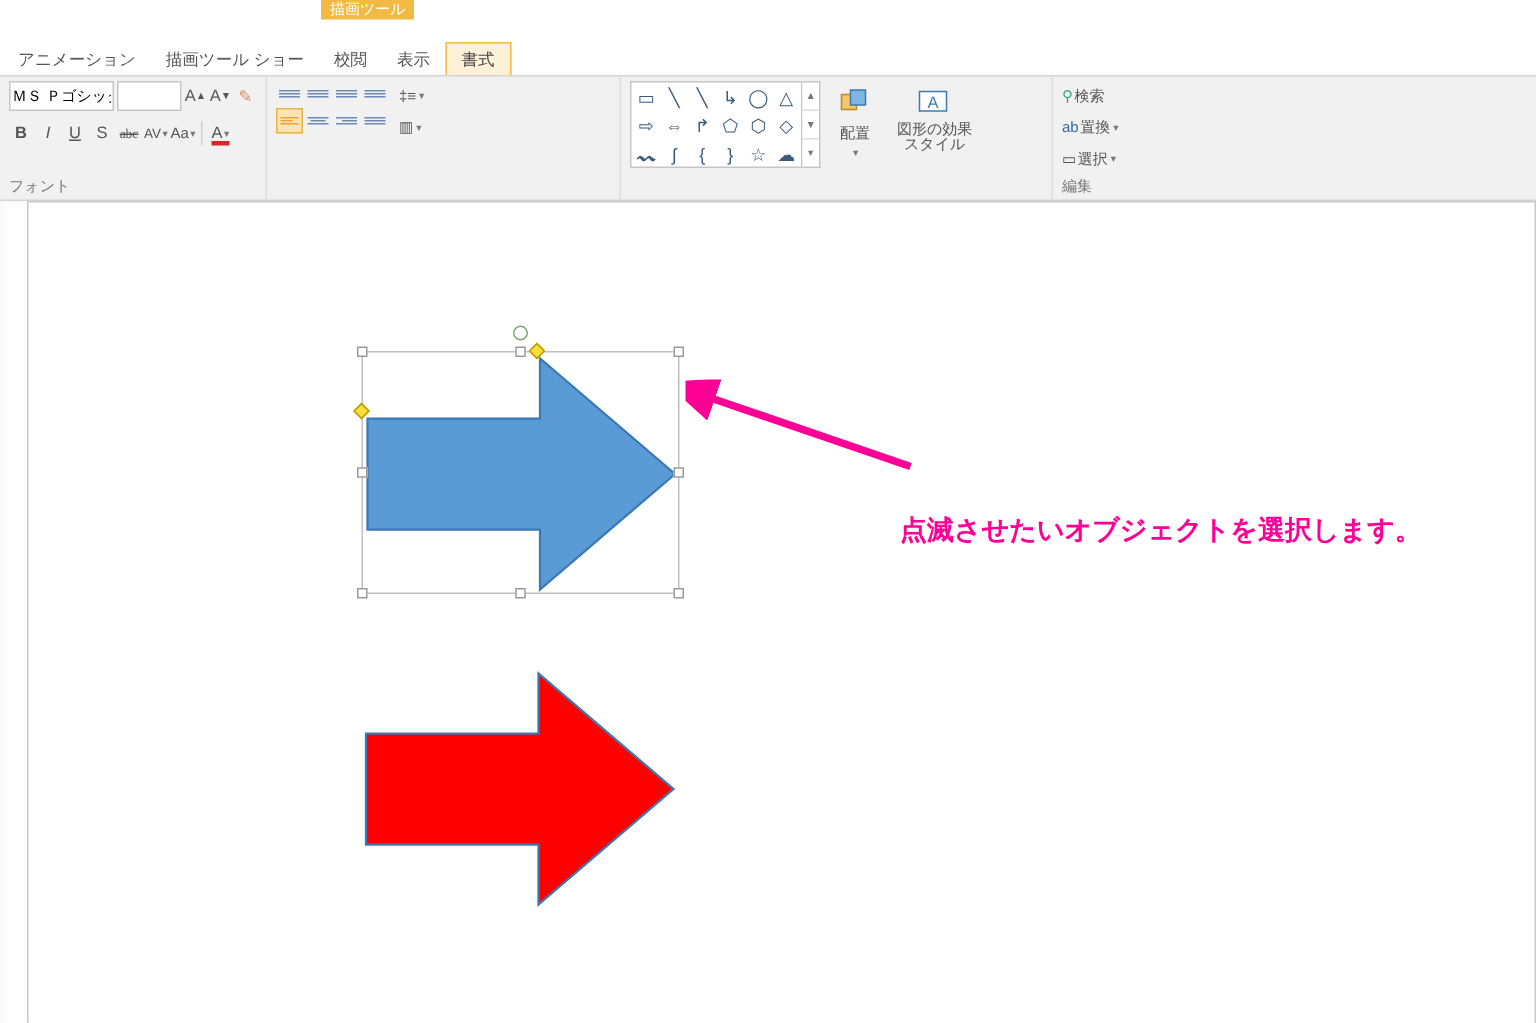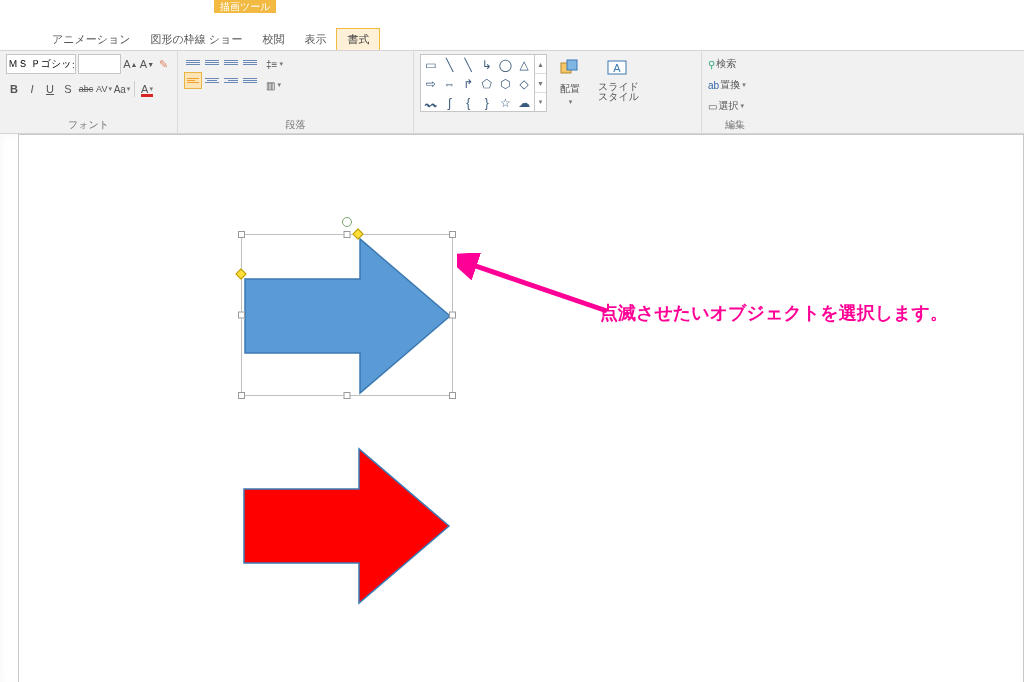--- a/index.html
+++ b/index.html
@@ -41,21 +41,20 @@
     top: 5px;
     font-size: 11px;
     color: #777;
   }
   .tabs {
     height: 22px;
     display: flex;
     align-items: center;
     padding-left: 2px;
     gap: 0;
-    margin-left: 40px;
   }
   .tab {
     padding: 3px 10px;
     font-size: 11px;
     color: #555;
     cursor: pointer;
   }
   .tab.active {
     background: #fff;
     border: 1px solid #d4d4d4;
@@ -76,21 +75,20 @@
     flex-direction: column;
     justify-content: space-between;
     height: 100%;
   }
   .group-body {
     display: flex;
     gap: 4px;
     flex: 1;
   }
   .group-label {
-    text-align: center;
     font-size: 10px;
     color: #777;
     height: 14px;
     line-height: 12px;
     position: relative;
   }
   .font-row { display: flex; align-items: center; gap: 2px; margin-bottom: 2px; }
   .font-select {
     height: 20px;
     font-size: 10px;
@@ -180,36 +178,36 @@
   .handle.se{ bottom:-4px; right:-4px;}
   .rot-handle {
     position:absolute; top:-18px; left:50%; transform:translateX(-50%);
     width:10px;height:10px; border:1px solid #7aa66b; border-radius:50%; background:#fff;
   }
   .yellow-diamond {
     position:absolute; width:8px;height:8px; background:#ffde3c; border:1px solid #b89a00;
     transform: rotate(45deg);
   }
   .anno-text {
-    position:absolute; color:#ff0096; font-size:18px; font-weight:bold; white-space:nowrap;
+    position:absolute; color:#ff0096; font-size:18px; font-weight:bold; white-space:nowrap;margin-top:40px;
   }
   svg { display:block; }
 </style>
 </head>
 <body>
 
 <div class="titlebar">
   <div class="tool-tab-area">
     <div class="tool-tab-label">描画ツール</div>
   </div>
 </div>
 
 <div class="tabs">
   <div class="tab">アニメーション</div>
-  <div class="tab">図形の枠線 ショー</div>
+  <div class="tab">描画ツール ショー</div>
   <div class="tab">校閲</div>
   <div class="tab">表示</div>
   <div class="tab active" style="background:#fff0d8;border-color:#f2ba42;color:#444;">書式</div>
 </div>
 
 <div class="ribbon">
 
   <div class="group" style="width:178px;">
     <div class="group-body" style="flex-direction:column;">
       <div class="font-row">
@@ -217,21 +215,21 @@
         <input class="font-select fs" value="18" style="">
         <span class="mini-btn">A<sup style="font-size:7px;">▲</sup></span>
         <span class="mini-btn">A<sup style="font-size:7px;">▼</sup></span>
         <span class="mini-btn" style="color:#d86;">✎</span>
       </div>
       <div class="font-row">
         <span class="mini-btn bold">B</span>
         <span class="mini-btn italic">I</span>
         <span class="mini-btn underline">U</span>
         <span class="mini-btn">S</span>
-        <span class="mini-btn strike" style="font-size:9px;">abc</span>
+        <span class="mini-btn strike" style="font-size:9px;font-family:Liberation Serif, serif;">abc</span>
         <span class="mini-btn" style="font-size:9px;justify-content:center;">AV<span class="dd">▾</span></span>
         <span class="mini-btn" style="font-size:10px;">Aa<span class="dd">▾</span></span>
         <span class="sep"></span>
         <span class="mini-btn" style="position:relative;">A<span style="position:absolute;bottom:1px;left:2px;right:2px;height:3px;background:#d72626;"></span><span class="dd">▾</span></span>
       </div>
     </div>
     <div class="group-label">フォント</div>
   </div>
 
   <div class="group" style="width:236px;">
@@ -281,21 +279,20 @@
               <span></span>
             </div>
         </div>
         <div style="height:4px;"></div>
       </div>
       <div class="col" style="margin-left:3px;">
         <div class="menu-row">‡≡<span class="dd">▾</span></div>
         <div class="menu-row">▥<span class="dd">▾</span></div>
       </div>
     </div>
-    <div class="group-label">段落</div>
   </div>
 
   <div class="group" style="width:288px;">
     <div class="group-body" style="align-items:flex-start;">
       <div style="display:flex;">
         <div class="shapes-gallery">
           <div class="cell">▭</div>
           <div class="cell">╲</div>
           <div class="cell">╲</div>
           <div class="cell">↳</div>
@@ -330,21 +327,21 @@
         <span>配置</span>
         <span class="dd">▾</span>
       </div>
       <div class="big-btn">
         <div class="ic">
           <svg width="24" height="20">
               <rect x="2" y="3" width="18" height="13" fill="#fff" stroke="#3c79b4"></rect>
               <text x="11" y="14" font-size="11" fill="#3c79b4" text-anchor="middle">A</text>
             </svg>
         </div>
-        <span style="white-space:pre-line;text-align:center;line-height:1;">スライド
+        <span style="white-space:pre-line;text-align:center;line-height:1;">図形の効果
 スタイル</span>
       </div>
     </div>
   </div>
 
   <div class="group" style="width:66px;border-right:none;">
     <div class="group-body">
       <div class="col">
         <div class="menu-row">
             <span style="color:#3a7;">⚲</span> 

